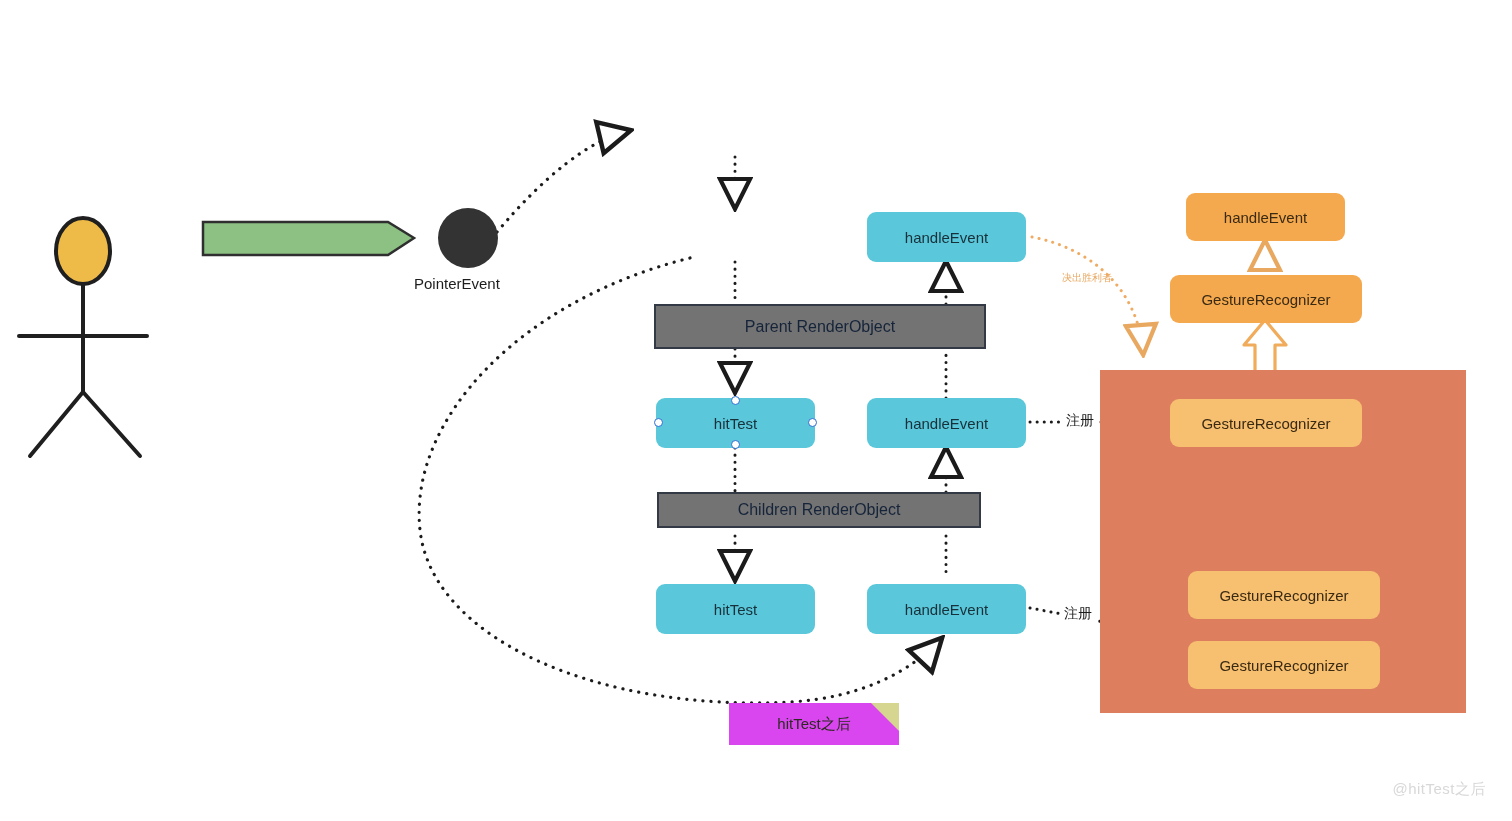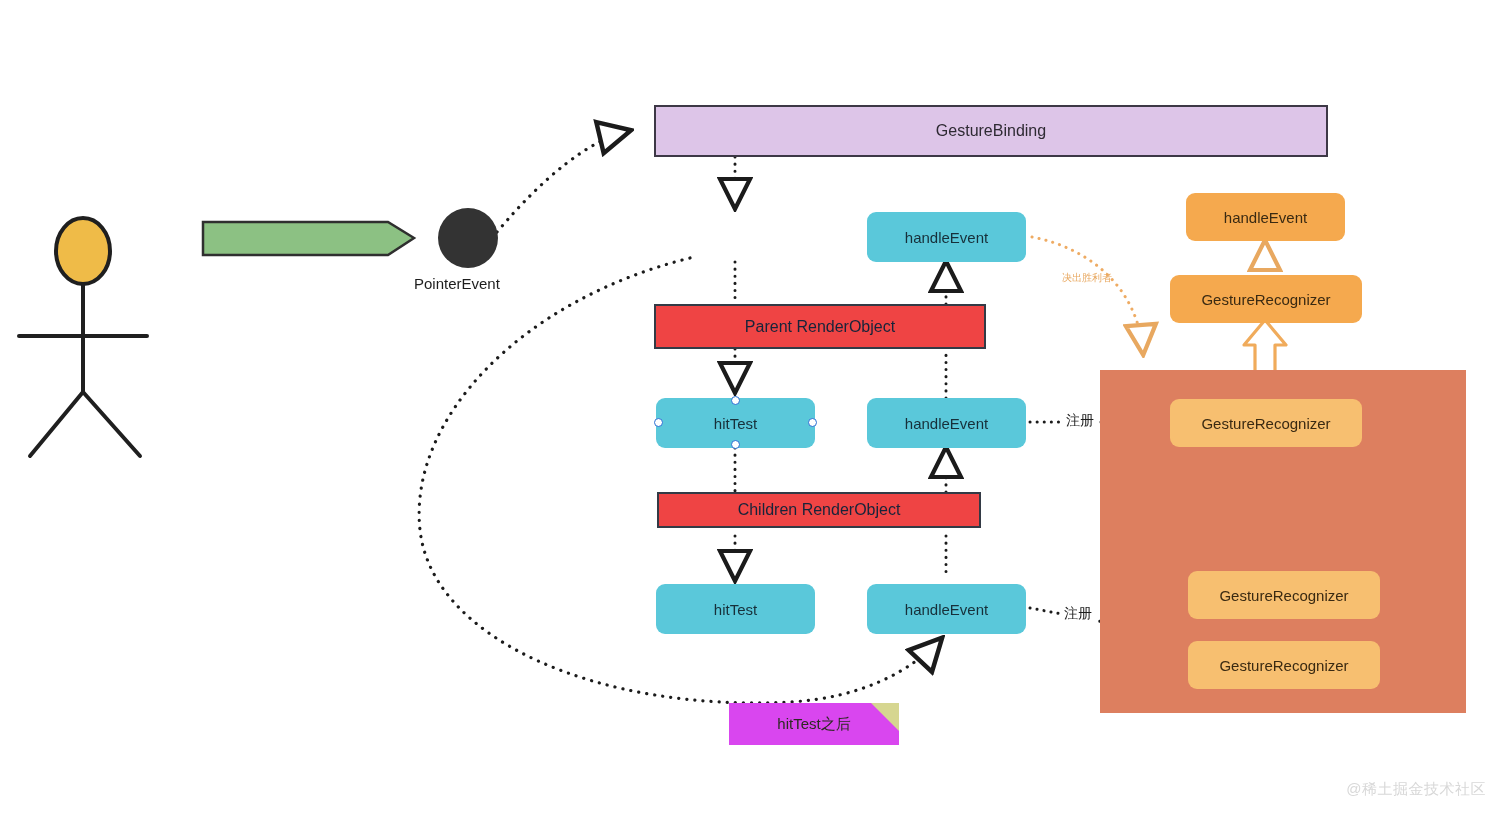--- a/index.html
+++ b/index.html
@@ -17,21 +17,21 @@
   .node{position:absolute;box-sizing:border-box;display:flex;align-items:center;justify-content:center;text-align:center;}
   .node span{display:block;width:100%;}
 
   
   .bar-binding{
     background:#ddc5e8;border:2px solid #3d3846;
     color:#2e2a33;font-size:16px;
   }
   
   .bar-render{
-    background:#ef4444;border:2px solid #333a45;
+    background:#737373;border:2px solid #333a45;
     color:#16243a;font-size:16px;
   }
   
   .cyan-box{
     background:#5ac8da;border-radius:7px;color:#17303a;font-size:15px;
     box-shadow:0 0 0 2px #5ac8da;
   }
   
   .orange-box{
     background:#f5a94e;border-radius:7px;color:#3a2a12;font-size:15px;
@@ -167,23 +167,20 @@
       <path d="M203 222 L388 222 L414 238 L388 255 L203 255 z" fill="#8cc183" stroke="#2f2f2f" stroke-width="2.5" stroke-linejoin="miter"></path>
     </g>
 
     <g>
       <circle cx="468" cy="238" r="30" fill="#333333"></circle>
     </g>
   </svg>
 
   <div class="container-orange" style="left:1100px;top:370px;width:366px;height:343px;"></div>
 
-  <div class="node bar-binding" style="left:654px;top:105px;width:674px;height:52px;">
-    <span>GestureBinding</span>
-  </div>
 
   <div class="label" style="left:414px;top:275px;">
     <span>PointerEvent</span>
   </div>
 
 
   <div class="node cyan-box" style="left:869px;top:214px;width:155px;height:46px;">
     <span>handleEvent</span>
   </div>
 
@@ -247,16 +244,16 @@
   <div class="label-orange" style="left:1062px;top:271px;">
     <span>决出胜利者</span>
   </div>
 
   <div class="sticky" style="left:729px;top:703px;width:170px;height:42px;">
     <span>hitTest之后</span>
     <span class="fold"></span>
   </div>
 
   <div class="watermark">
-    <span>@稀土掘金技术社区</span>
+    <span>@hitTest之后</span>
   </div>
 
 </div>
 
 </body></html>

